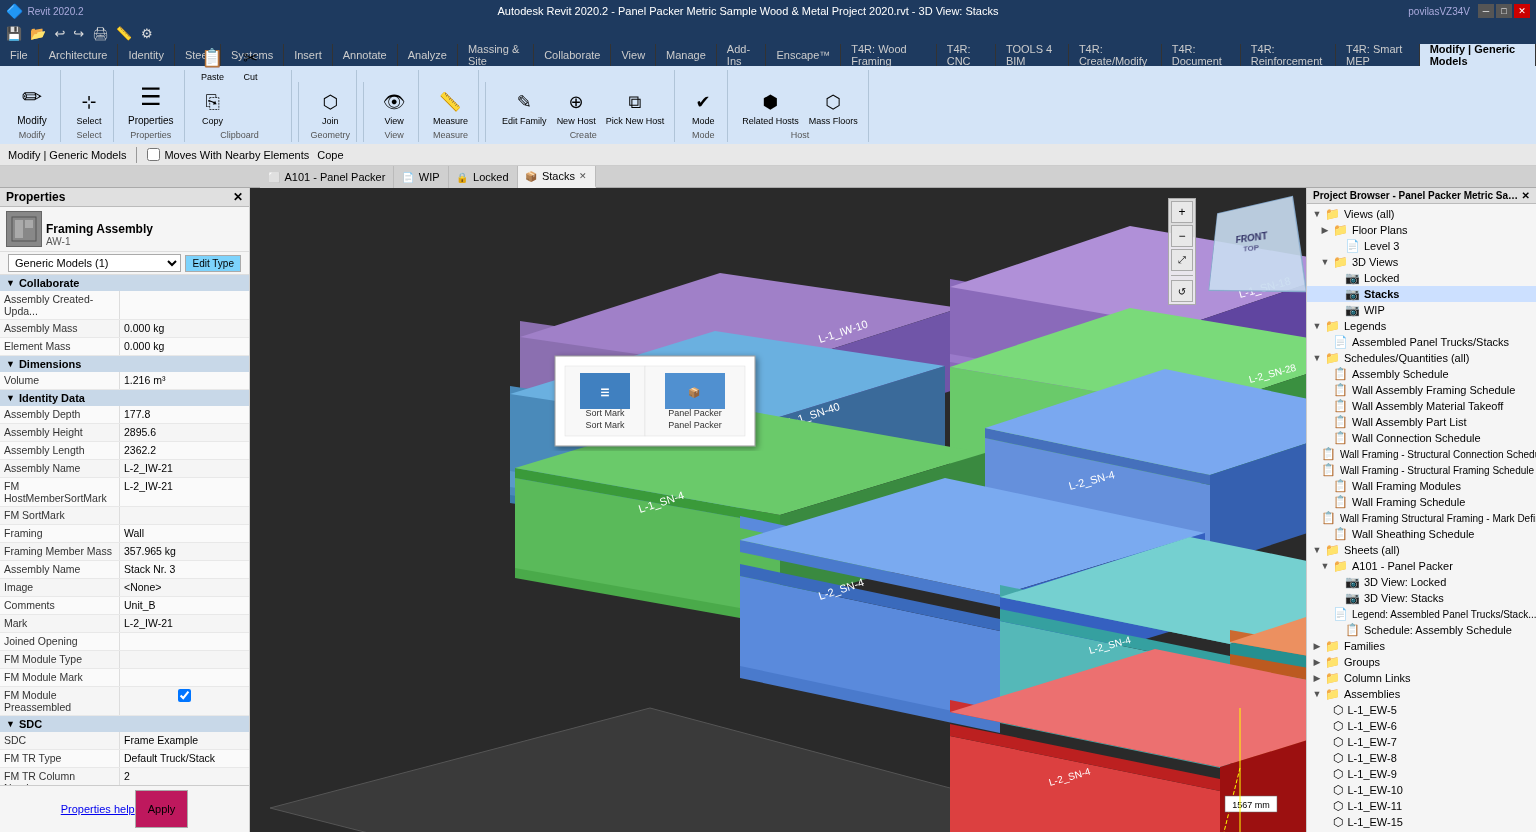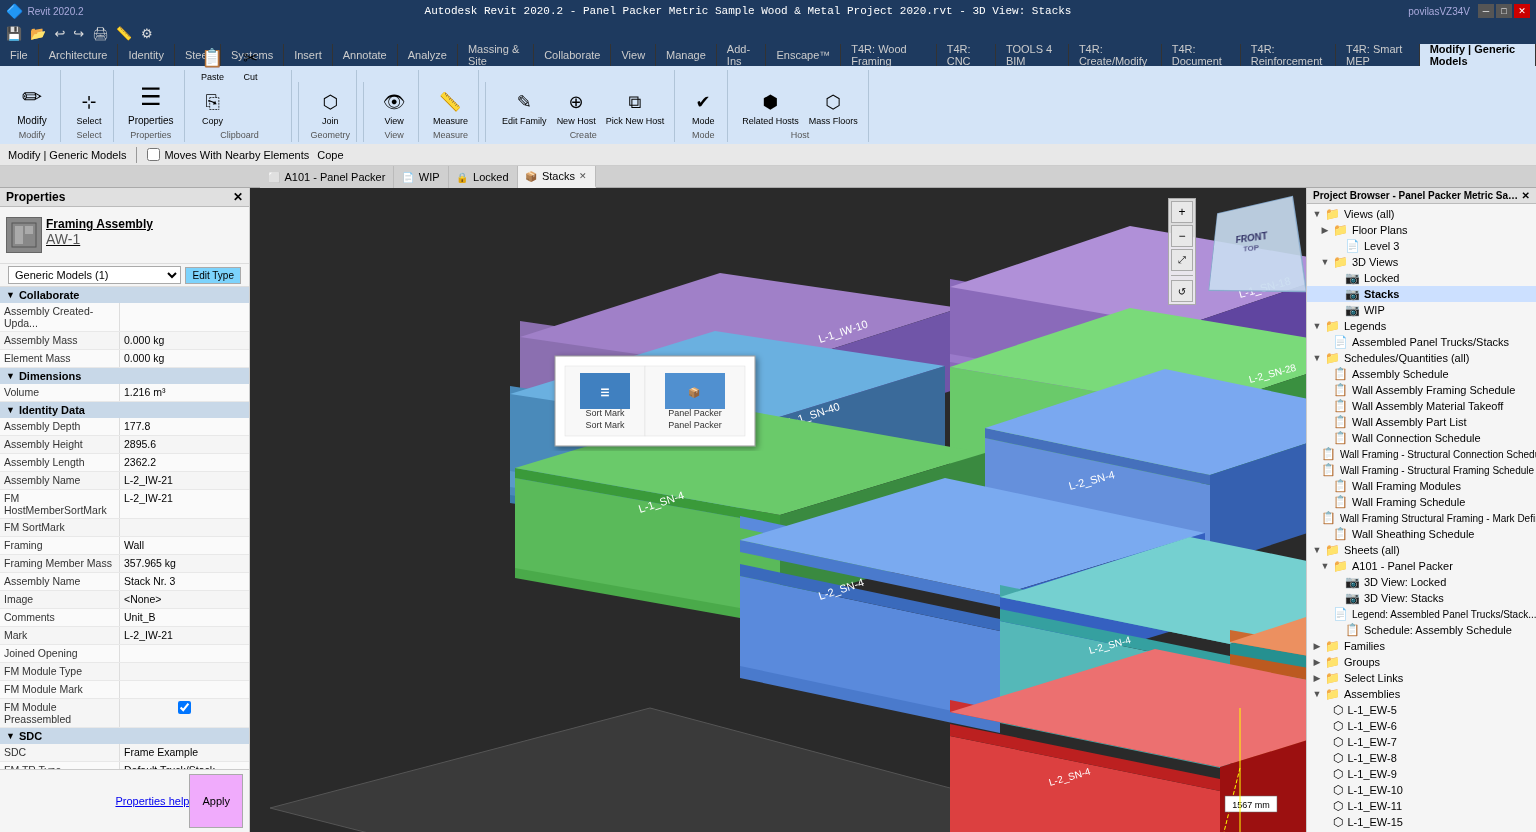--- a/index.html
+++ b/index.html
@@ -9,21 +9,21 @@
     #title-bar {
       height: 22px;
       background: #1e3a5f;
       color: #fff;
       display: flex;
       align-items: center;
       justify-content: space-between;
       padding: 0 6px;
       font-size: 11px;
     }
-    #title-bar .title-text { flex: 1; text-align: center; font-family: Liberation Mono, monospace; }
+    #title-bar .title-text { flex: 1; text-align: center; }
     #title-bar .window-controls { display: flex; gap: 2px; }
     #title-bar .win-btn { width: 16px; height: 14px; background: #555; border: none; color: #fff; font-size: 9px; cursor: pointer; display: flex; align-items: center; justify-content: center; }
     #title-bar .win-btn.close { background: #c00; }
     #ribbon-tabs {
       display: flex;
       background: #1e3a5f;
       height: 22px;
     }
     .ribbon-tab {
       padding: 2px 10px;
@@ -137,39 +137,38 @@
       border-bottom: 1px solid #bbb;
       padding: 2px 6px;
       display: flex;
       align-items: center;
       justify-content: space-between;
       font-weight: bold;
       font-size: 12px;
     }
     #prop-type-selector {
       display: flex;
-      align-items: flex-start;
-      padding: 10px 6px;
+      align-items: flex-end;
+      padding: 4px 6px;
       gap: 4px;
       border-bottom: 1px solid #ddd;
-      text-decoration: underline;
     }
     .prop-icon-preview {
       width: 36px;
       height: 36px;
       background: #888;
       border: 1px solid #666;
       display: flex;
       align-items: center;
       justify-content: center;
       color: #fff;
       font-size: 18px;
     }
     .prop-type-name { font-size: 12px; font-weight: bold; flex: 1; }
-    .prop-type-sub { font-size: 14px; color: #555; }
+    .prop-type-sub { font-size: 10px; color: #555; }
     #prop-filter-row {
       display: flex;
       align-items: center;
       padding: 2px 8px;
       gap: 4px;
       border-bottom: 1px solid #ddd;
     }
     .prop-filter-select {
       flex: 1;
       font-size: 11px;
@@ -225,28 +224,28 @@
       width: 100%;
       border: none;
       background: transparent;
       font-size: 10.5px;
       outline: none;
     }
     #prop-footer {
       border-top: 1px solid #ccc;
       padding: 4px 6px;
       display: flex;
-      justify-content: flex-end;
+      justify-content: center;
       align-items: center;
       font-size: 11px;
       color: #0000cc;
     }
     .apply-btn {
-      padding: 20px 12px;
-      background: #f0abfc;
+      padding: 12px 12px;
+      background: #be185d;
       border: 1px solid #aaa;
       cursor: pointer;
       font-size: 11px;
     }
 
     
     #view-tabs {
       display: flex;
       background: #d0d0d0;
       border-bottom: 1px solid #aaa;
@@ -1080,21 +1079,21 @@
         <span>Families</span>
       </div>
       <div class="tree-item">
         <span class="tree-arrow">▶</span>
         <span class="tree-icon">📁</span>
         <span>Groups</span>
       </div>
       <div class="tree-item">
         <span class="tree-arrow">▶</span>
         <span class="tree-icon">📁</span>
-        <span>Select Links</span>
+        <span>Column Links</span>
       </div>
       <div class="tree-item">
         <span class="tree-arrow">▼</span>
         <span class="tree-icon">📁</span>
         <span>Assemblies</span>
       </div>
       <div class="tree-item tree-indent-1">
           <span class="tree-arrow"> </span>
           <span class="tree-icon">⬡</span>
           <span>L-1_EW-5</span>

